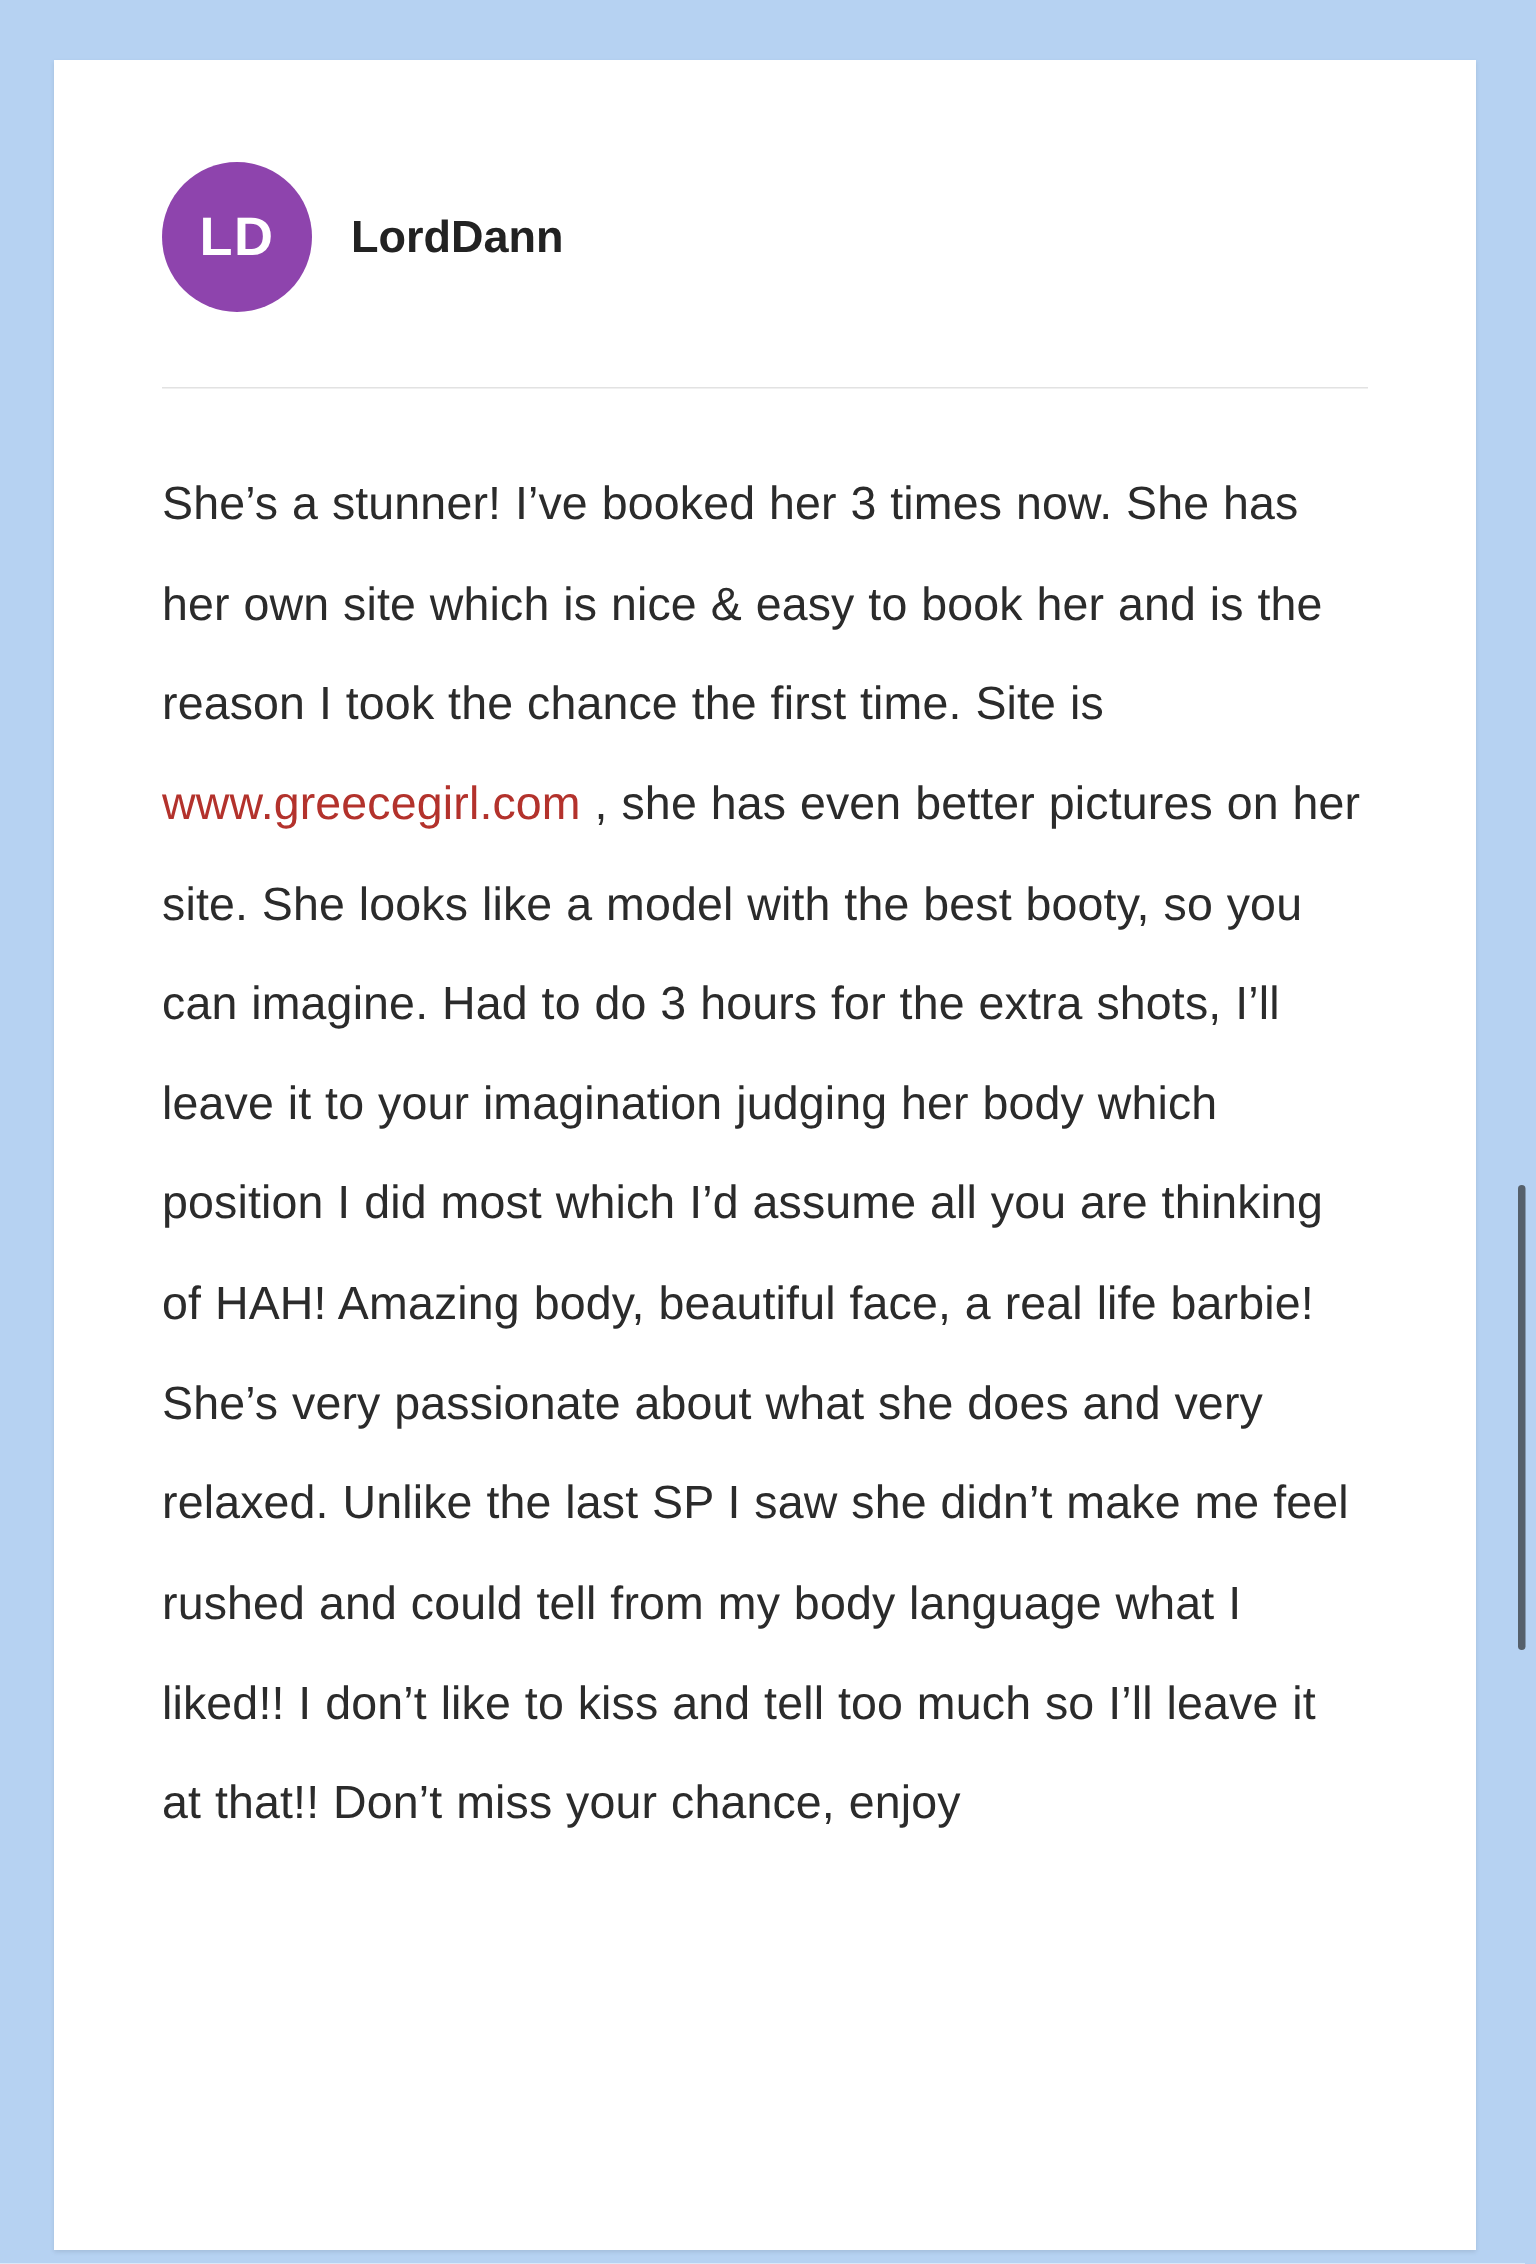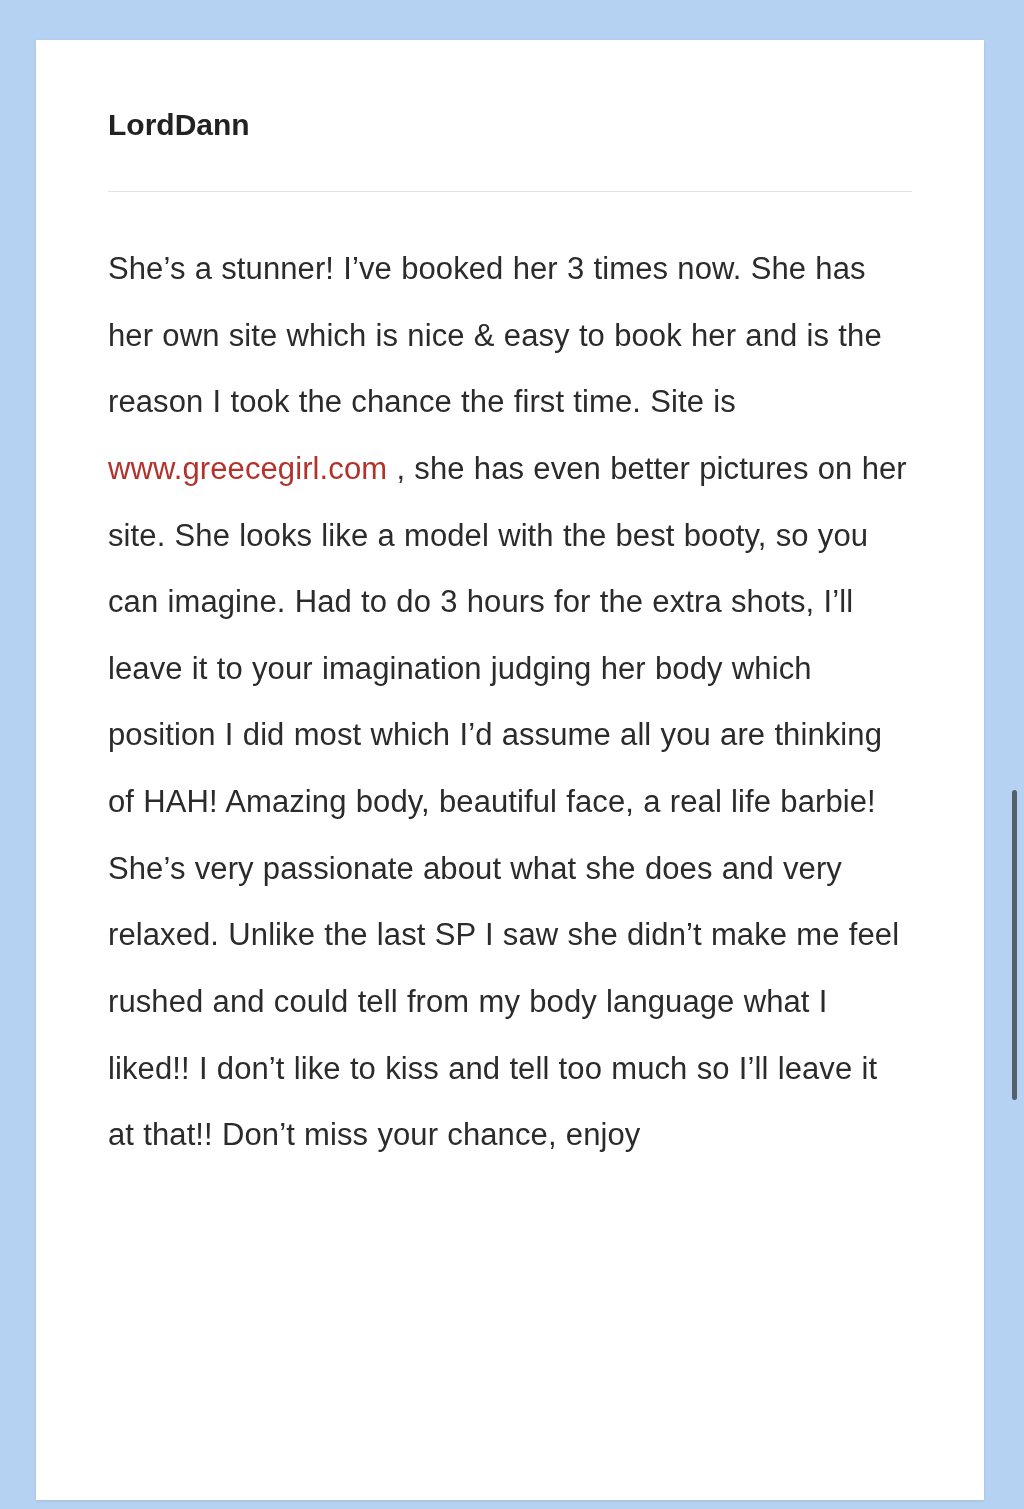--- a/index.html
+++ b/index.html
@@ -111,20 +111,21 @@
     border-radius: 3px;
   }
 </style>
 </head>
 <body>
 
 <div class="review-card">
   <div class="card-inner">
 
     <div class="review-header">
+      <div class="avatar">LD</div>
       <div class="author-block">
         <div class="author-name">LordDann</div>
       </div>
     </div>
 
     <div class="divider"></div>
 
     <div class="review-body">
       <span>She’s a stunner! I’ve booked her 3 times now. She has her own site which is nice &amp; easy to book her and is the reason I took the chance the first time. Site is </span><a class="review-link" href="#">www.greecegirl.com</a><span> , she has even better pictures on her site. She looks like a model with the best booty, so you can imagine. Had to do 3 hours for the extra shots, I’ll leave it to your imagination judging her body which position I did most which I’d assume all you are thinking of HAH! Amazing body, beautiful face, a real life barbie! She’s very passionate about what she does and very relaxed. Unlike the last SP I saw she didn’t make me feel rushed and could tell from my body language what I liked!! I don’t like to kiss and tell too much so I’ll leave it at that!! Don’t miss your chance, enjoy</span>
     </div>

